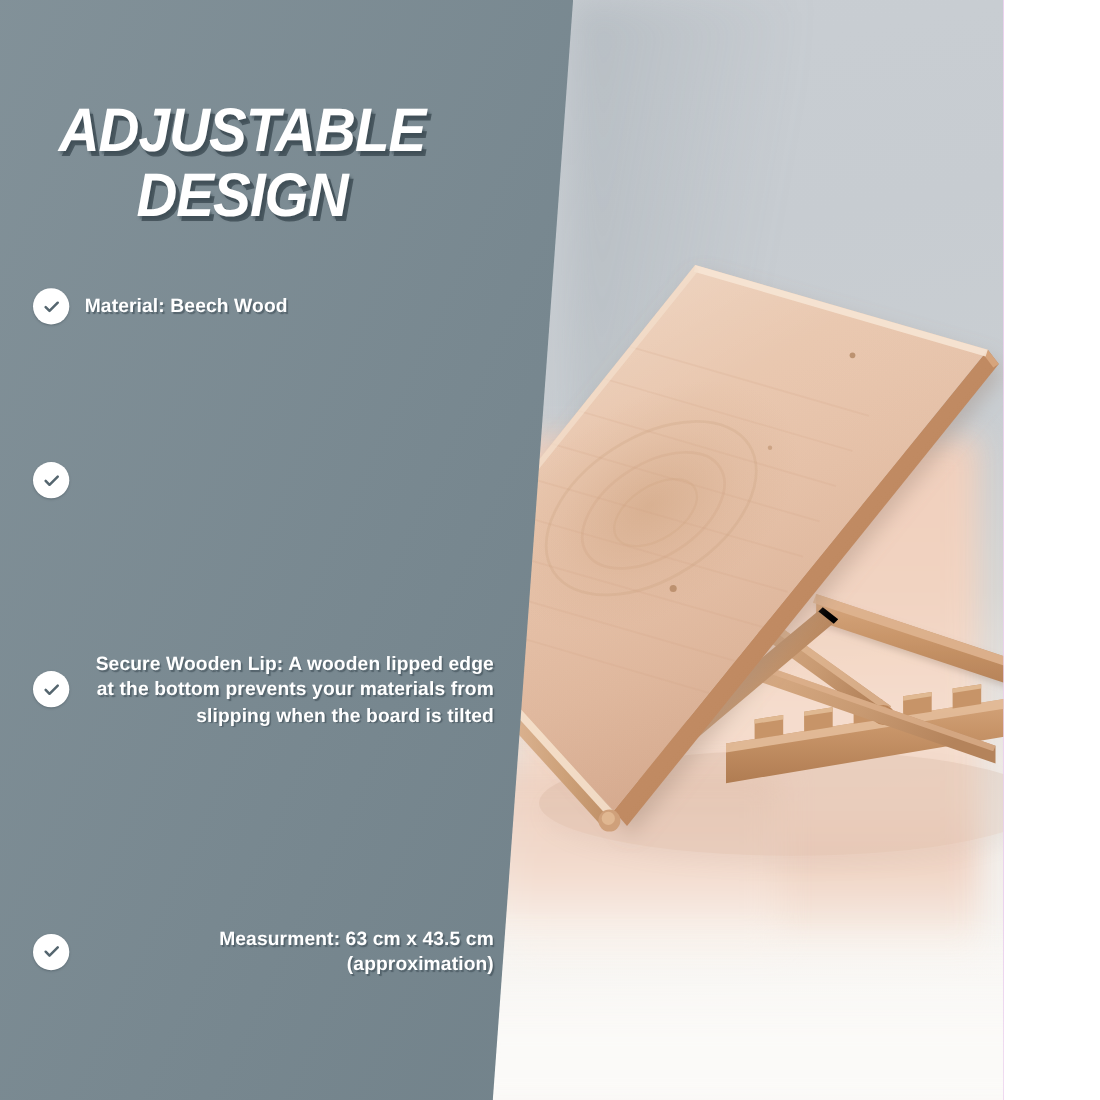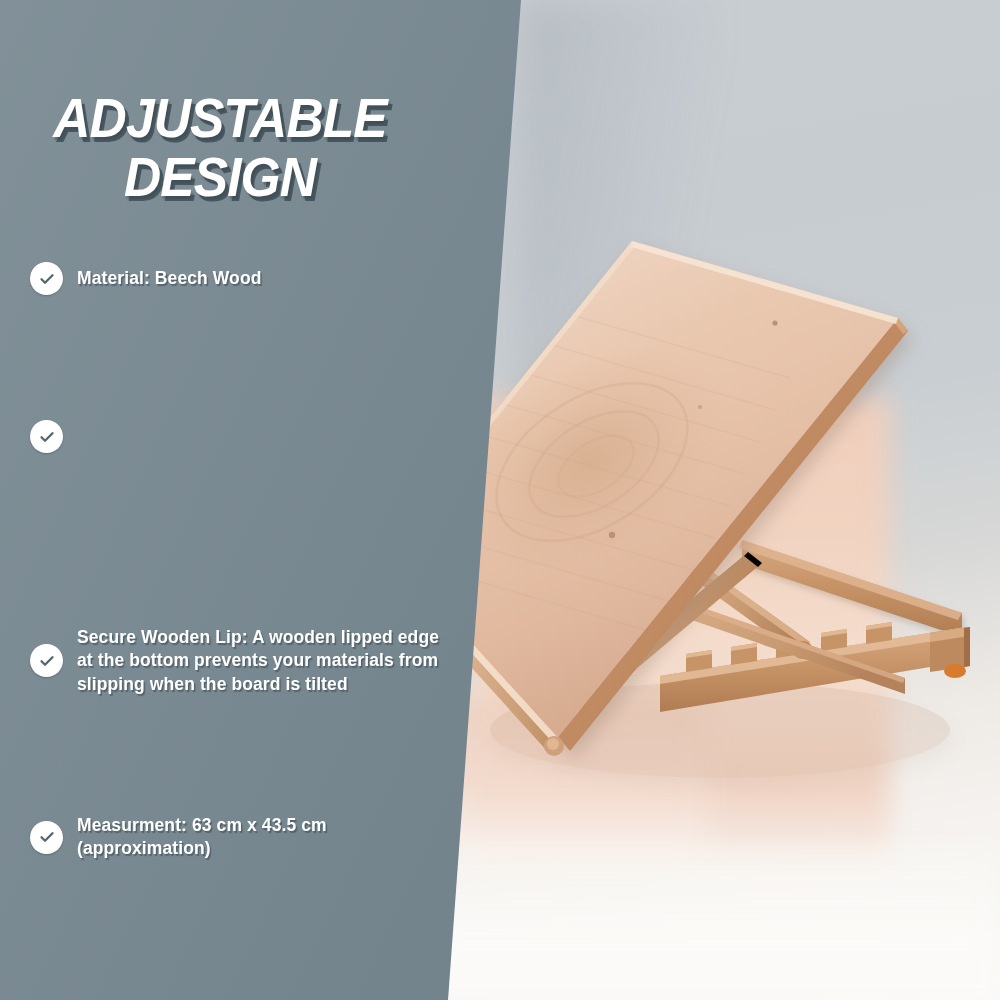--- a/index.html
+++ b/index.html
@@ -2,21 +2,21 @@
 <html><head>
 <meta charset="utf-8">
 <style>
   html, body {
     margin: 0;
     padding: 0;
     background: #ffffff;
   }
   #scene {
     position: relative;
-    width: 1000px;
+    width: 912px;
     height: 1000px;
     overflow: hidden;
     font-family: "Liberation Sans", sans-serif;
     background: #a21caf;
   }
 
   
   .photo-bg {
     position: absolute;
     inset: 0;
@@ -130,22 +130,22 @@
   }
   .bullet {
     position: absolute;
     display: flex;
     align-items: center;
     gap: 14px;
     width: 430px;
   }
   .bullet-1 { top: 10px; }
   .bullet-2 { top: 168px; }
-  .bullet-3 { top: 340px; margin-top: 34px; }
-  .bullet-4 { top: 562px; }
+  .bullet-3 { top: 340px; }
+  .bullet-4 { top: 590px; }
 
   .check-icon {
     flex: 0 0 auto;
     width: 33px;
     height: 33px;
     border-radius: 50%;
     background: #ffffff;
     display: flex;
     align-items: center;
     justify-content: center;
@@ -155,20 +155,21 @@
 
   .bullet-text {
     color: #ffffff;
     font-family: "Liberation Sans", sans-serif;
     font-weight: bold;
     font-size: 17.5px;
     line-height: 1.33;
     letter-spacing: .1px;
     text-shadow: 1.5px 1.5px 1px rgba(52,68,76,.55);
     max-width: 372px;
+    text-align: right;
   }
 </style>
 </head>
 <body>
 
 <div id="scene">
 
   <div class="photo-bg"></div>
   <div class="wall-shadow"></div>
   <div class="table-slab"></div>

